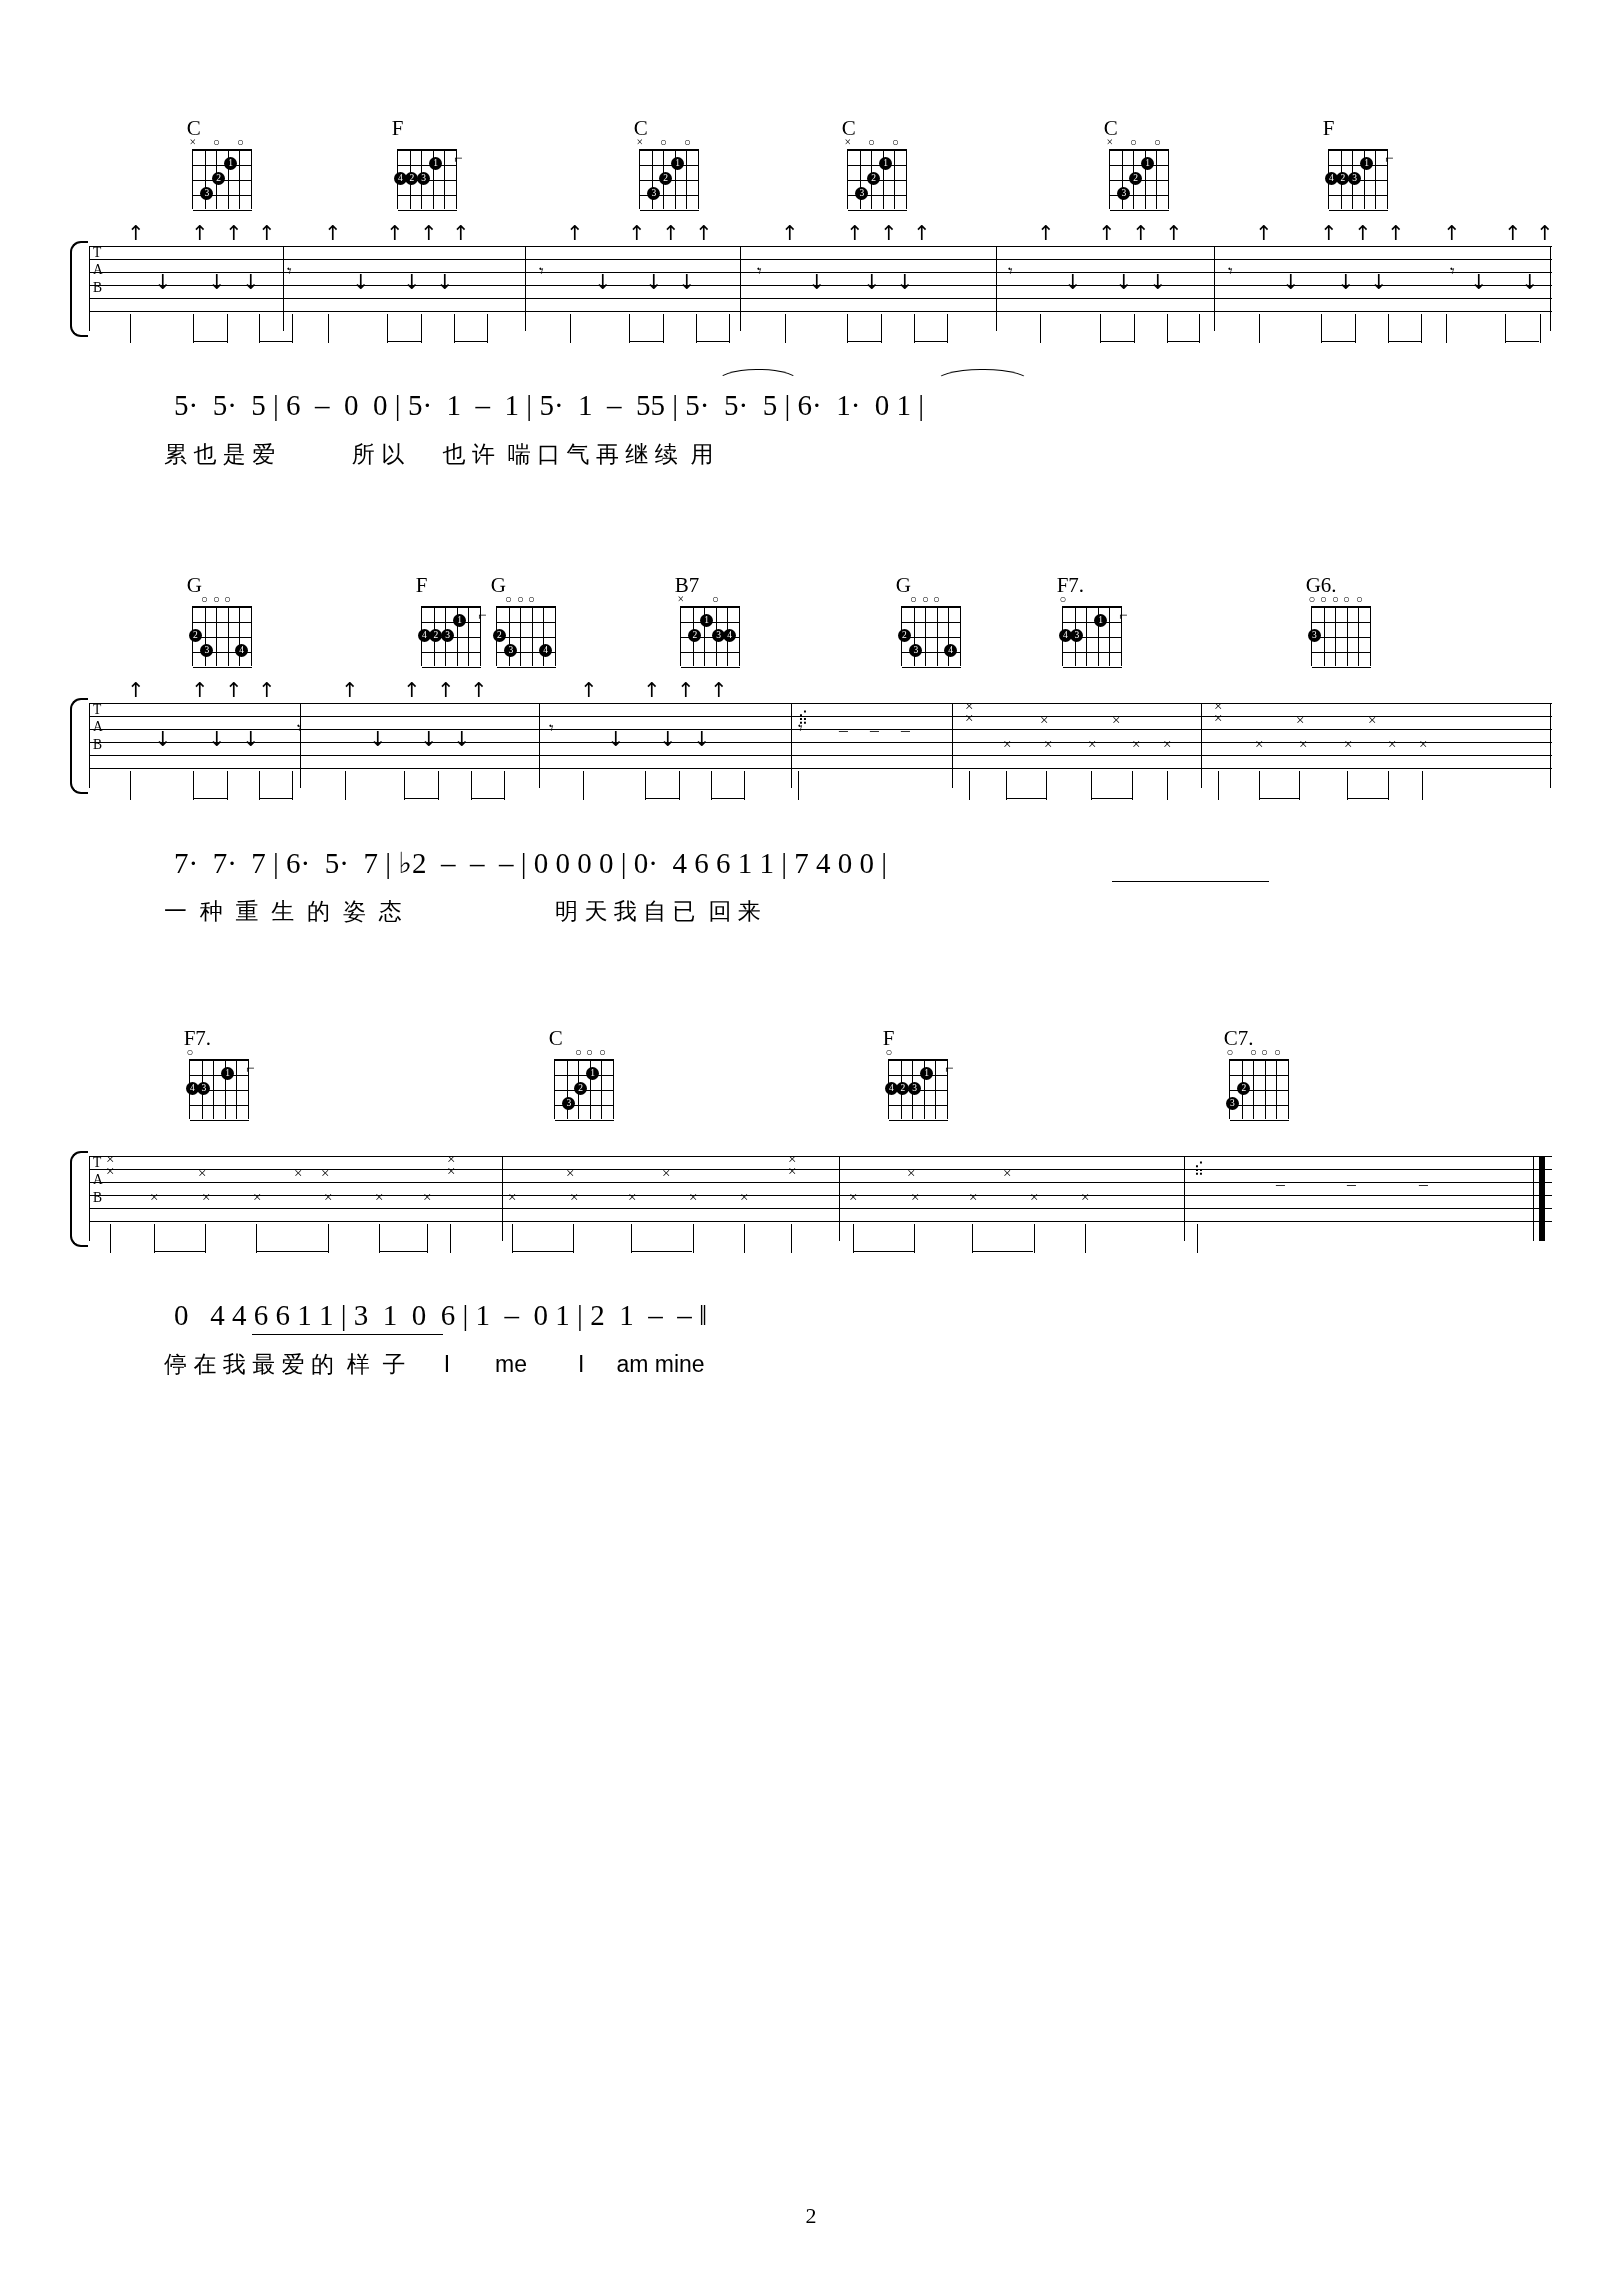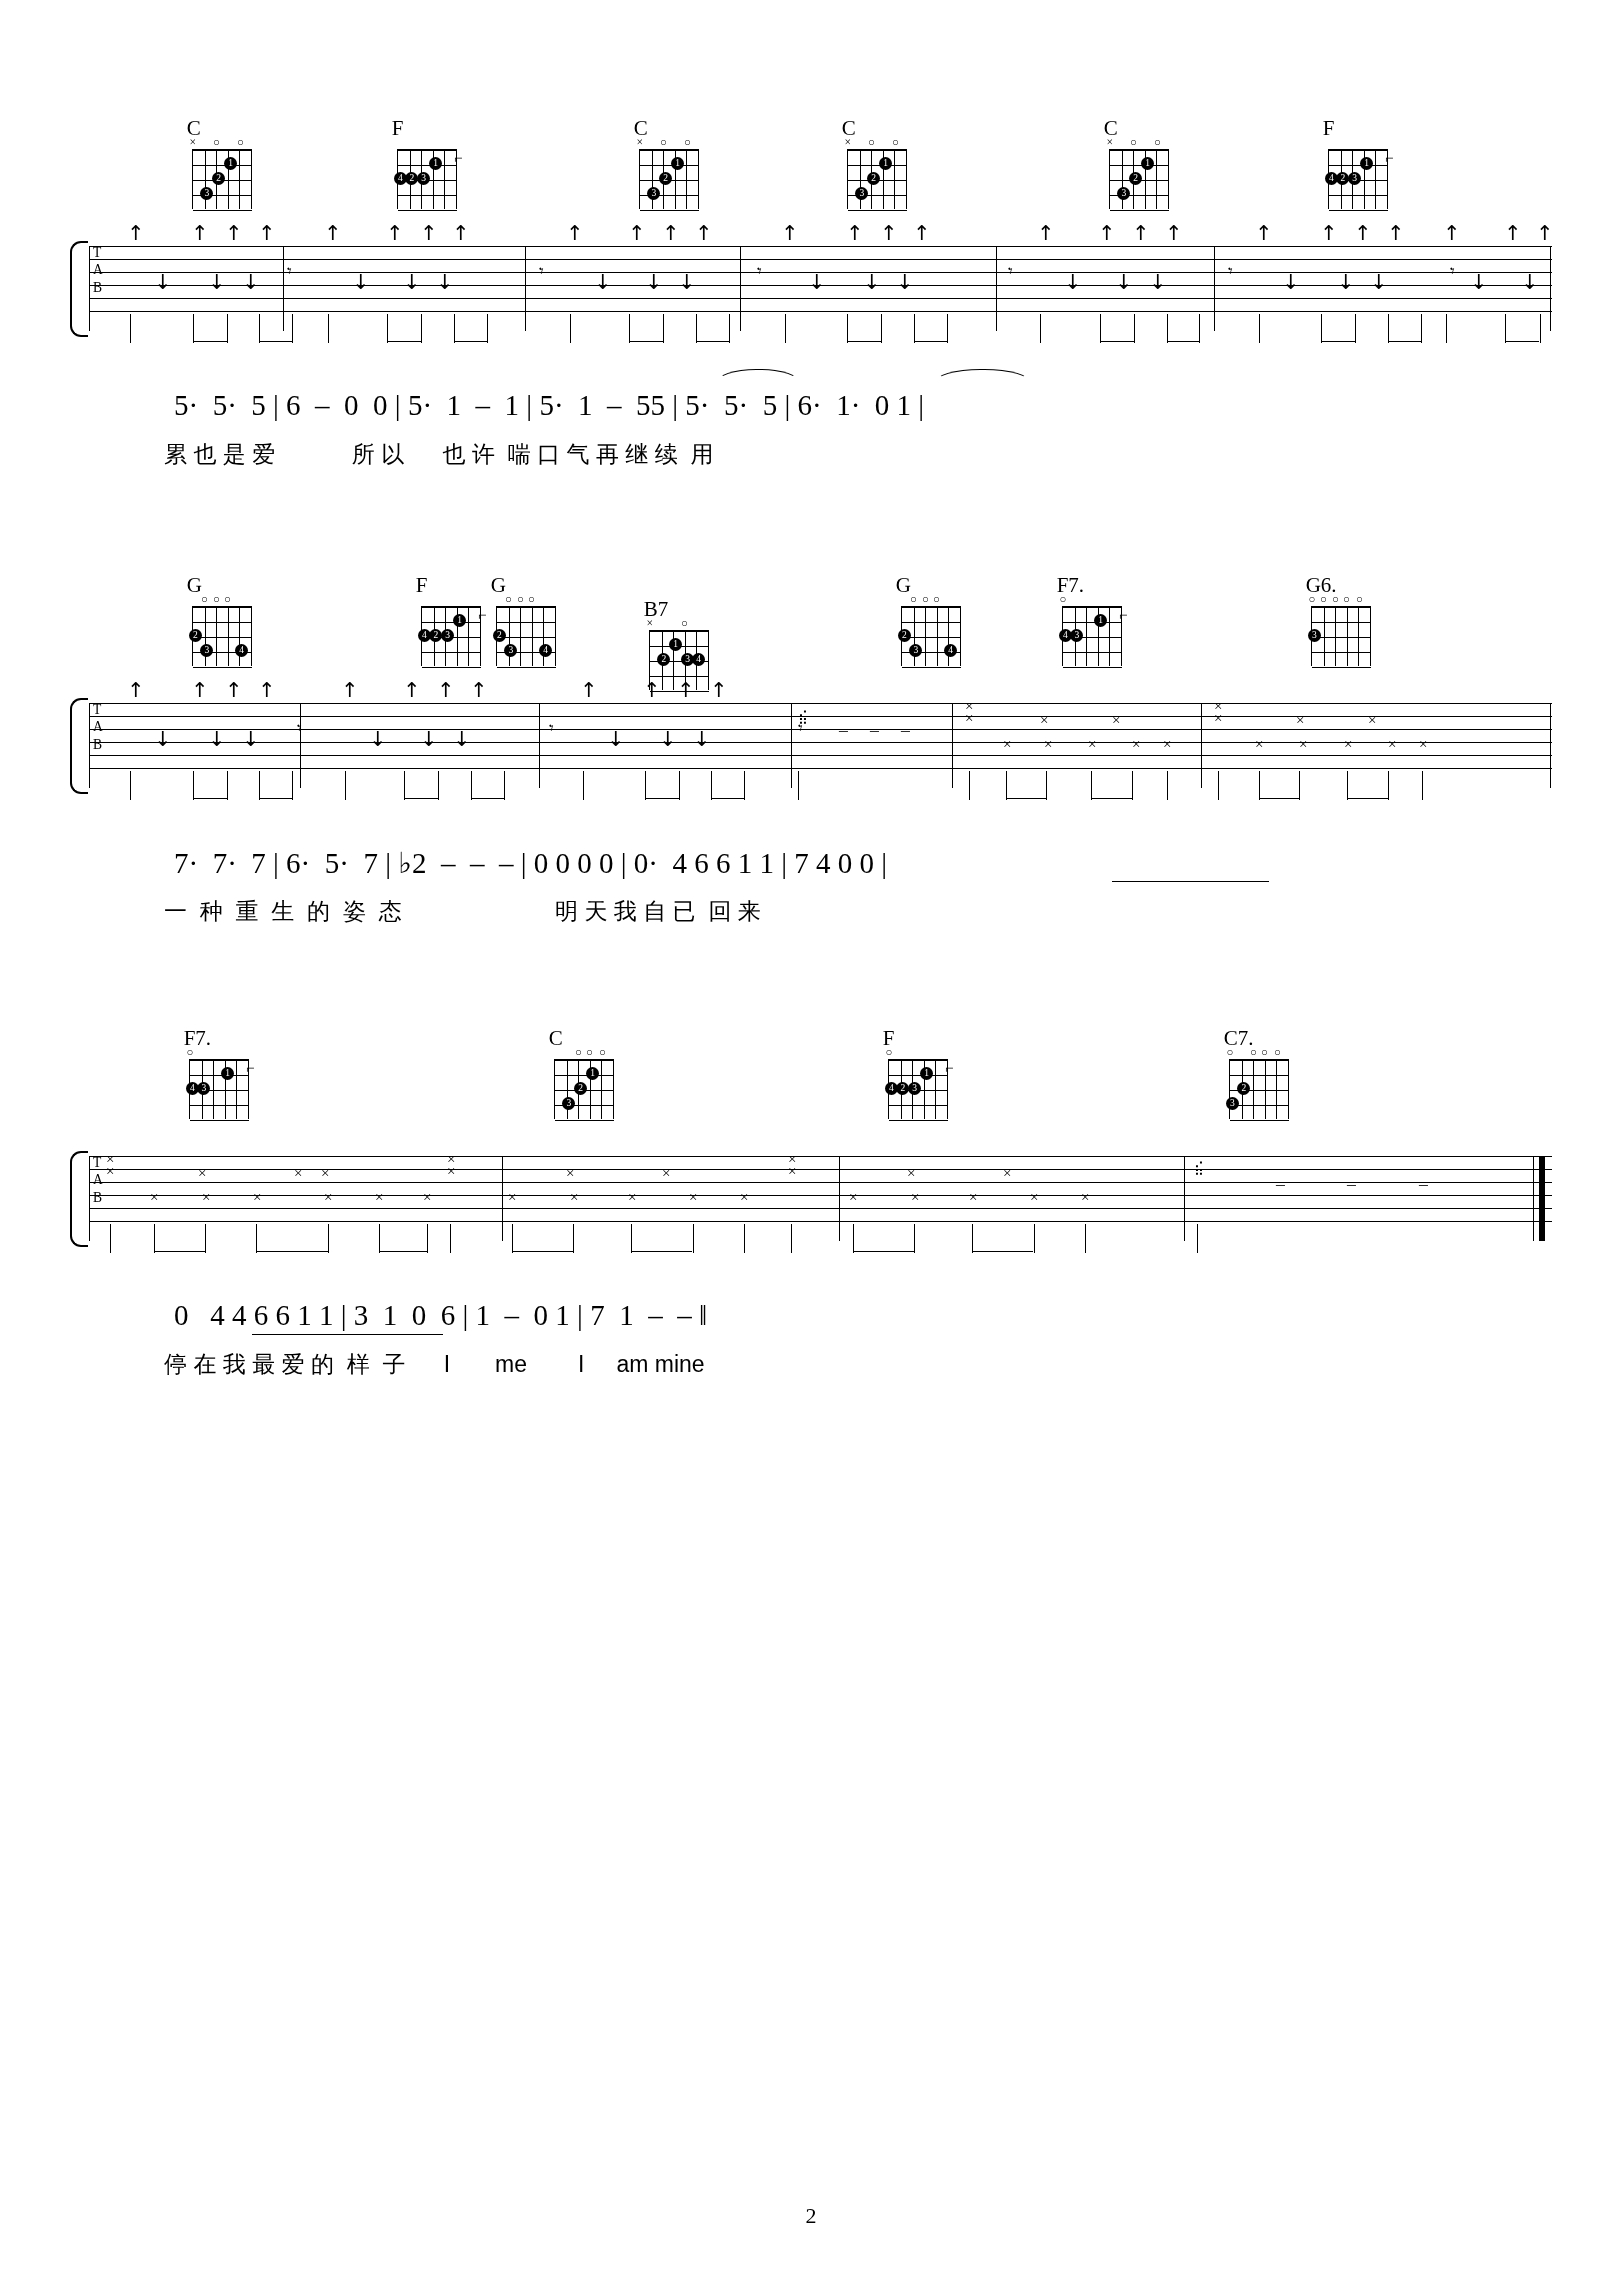--- a/index.html
+++ b/index.html
@@ -596,21 +596,21 @@
               <div class="h" style="top:29px;"></div>
             <div class="h" style="top:44px;"></div>
               <div class="h" style="top:59px;"></div>
           </div>
           <div class="marker" style="left:4.8px;top:31px;">2</div>
           <div class="marker" style="left:16.4px;top:46px;">3</div>
           <div class="marker" style="left:51px;top:46px;">4</div>
         </div>
       </div>
 
-      <div class="chord" style="left:641px;top:0;margin-top:24px;">
+      <div class="chord" style="left:672px;top:0;">
         <div class="chord-name">B7</div>
         <div class="grid-wrap">
           <div class="mute-mark" style="left:5.5px;">×</div>
           <div class="open-mark" style="left:40px;">○</div>
           <div class="grid">
             <div class="v" style="left:11.6px;"></div>
               <div class="v" style="left:23px;"></div>
             <div class="v" style="left:35px;"></div>
               <div class="v" style="left:46px;"></div>
             <div class="v" style="left:58px;"></div>
@@ -1002,21 +1002,21 @@
       <div class="stem" style="left:825px;top:68px;height:29px;"></div>
       <div class="stem" style="left:883px;top:68px;height:29px;"></div>
       <div class="beam" style="left:883px;top:95px;width:61px;"></div>
       <div class="stem" style="left:945px;top:68px;height:29px;"></div>
       <div class="stem" style="left:996px;top:68px;height:29px;"></div>
 
       <div class="stem" style="left:1108px;top:68px;height:29px;"></div>
     </div>
 
     <div class="notation" style="top:273px;">
-      <div class="jianpu" style="top:0;">0   4 4 6 6 1 1 | 3  1  0  6 | 1  –  0 1 | 7  1  –  – ‖</div>
+      <div class="jianpu" style="top:0;">0   4 4 6 6 1 1 | 3  1  0  6 | 1  –  0 1 | 2  1  –  – ‖</div>
       <div class="lyrics" style="top:50px;">停 在 我 最 爱 的  样  子      I       me        I     am mine</div>
       <div class="underline" style="left:252px;top:35px;width:191px;"></div>
     </div>
   </div>
 
   <div class="pagenum" style="top:2203px;">2</div>
 
 </div>
 
 

